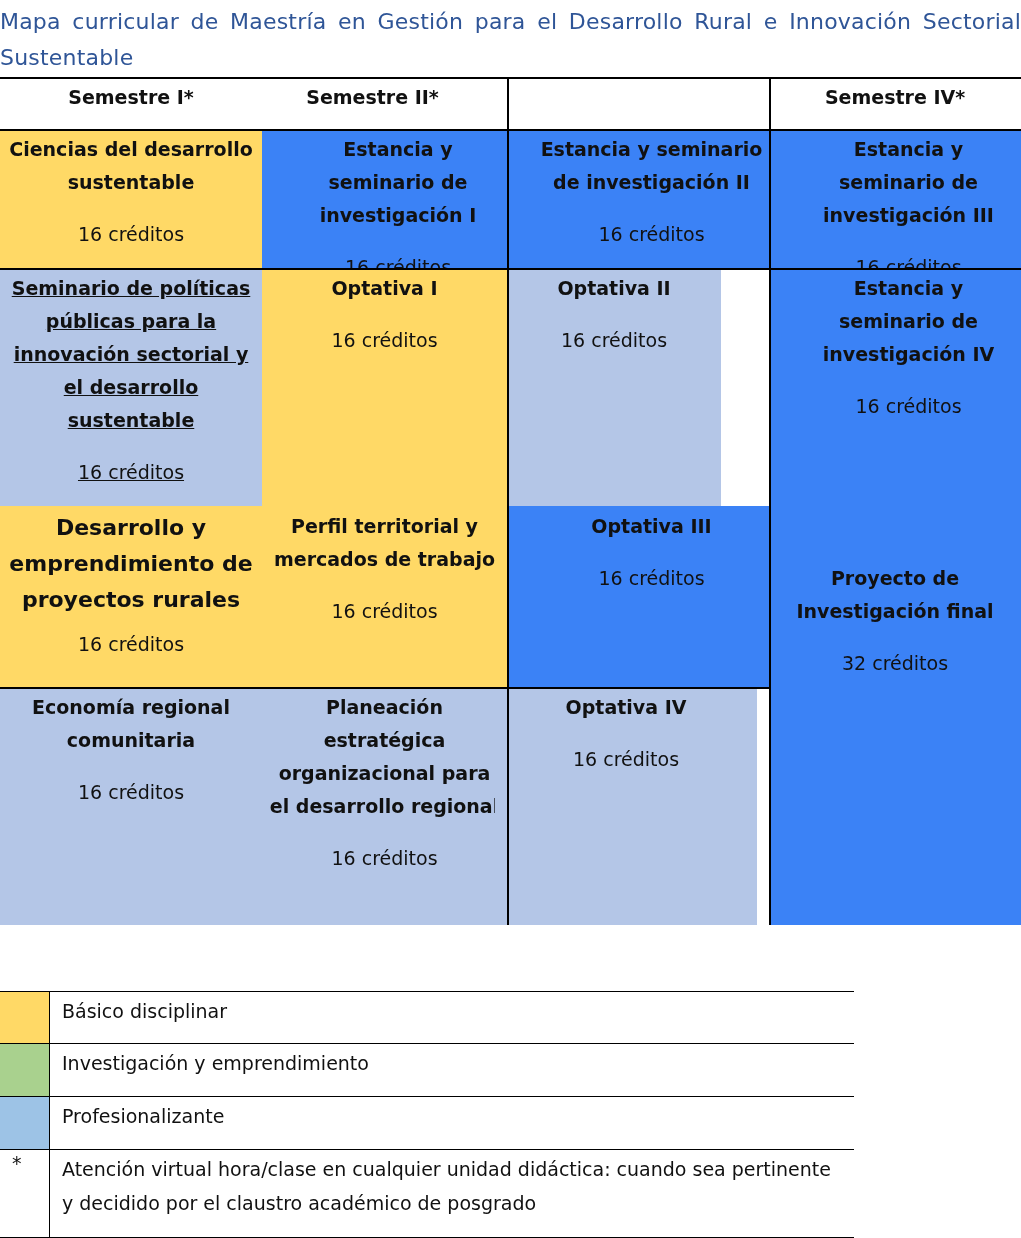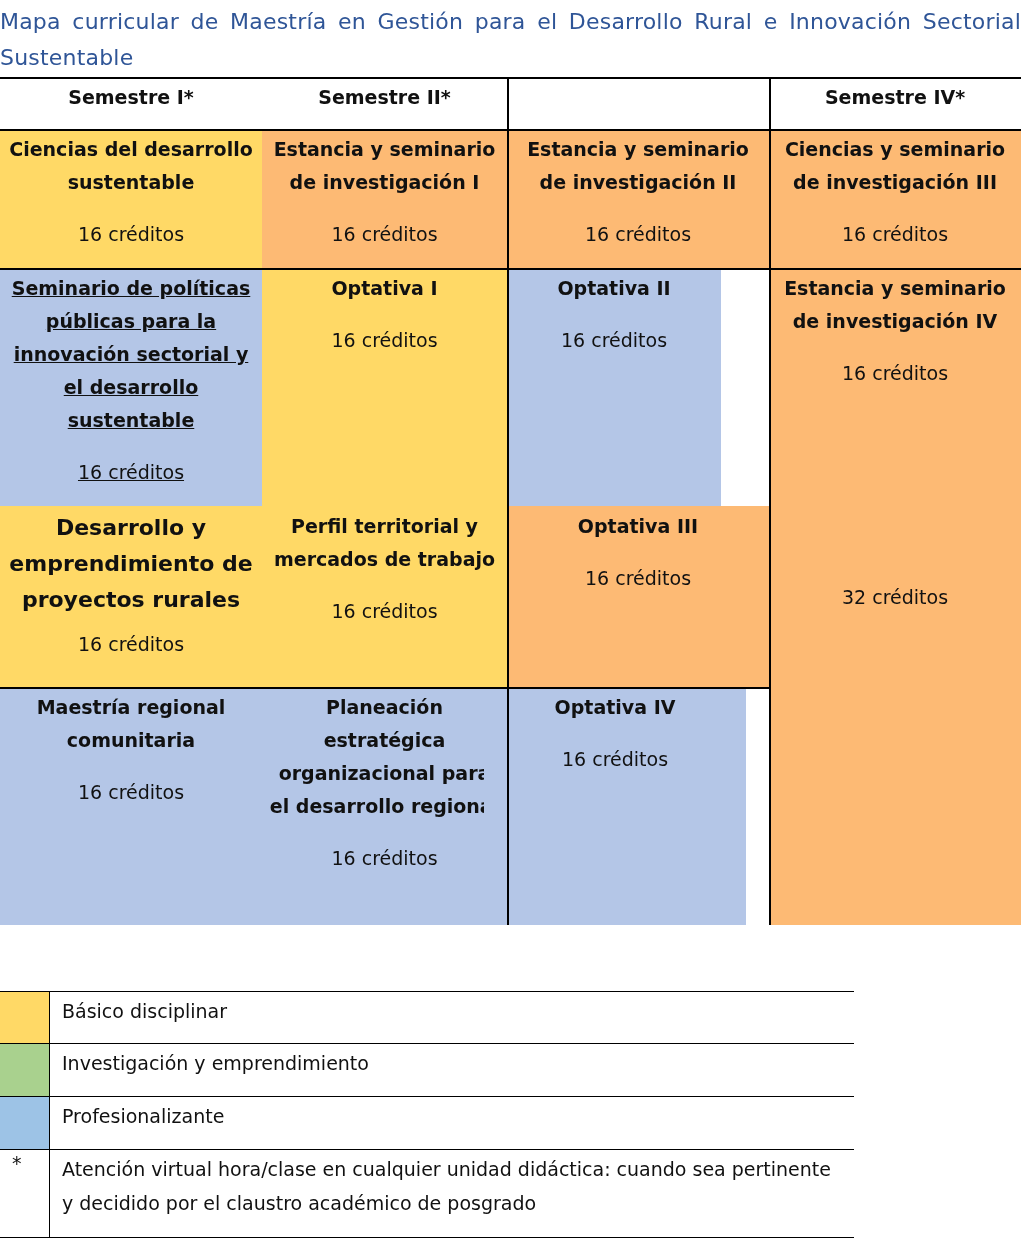--- a/index.html
+++ b/index.html
@@ -8,59 +8,59 @@
   .title { position: absolute; left: 0; top: 4px; width: 1021px; font-size: 22px;
            line-height: 36px; color: #2f5597; text-align: justify; text-align-last: left; letter-spacing: 0.2px; }
   .title .l1 { display: block; text-align: justify; text-align-last: justify; white-space: nowrap; word-spacing: 3px; }
   .grid { position: absolute; left: 0; top: 77px; width: 1021px; height: 848px; }
   .cell { position: absolute; box-sizing: border-box; text-align: center; padding: 4px 6px 0 6px; }
   .name { font-weight: bold; font-size: 19px; line-height: 33px; display: block; }
   .name.big { font-size: 22px; line-height: 36px; }
   .cred { font-size: 19px; line-height: 33px; display: block; margin-top: 19px; }
   .hdr { font-weight: bold; font-size: 19px; line-height: 33px; }
   .yellow { background: #ffd966; }
-  .green  { background: #fdba74; }
+  .green  { background: #3b82f6; padding-left: 33px; }
   .blue   { background: #b4c6e7; }
   .hline { position: absolute; height: 1.5px; background: #000; }
   .vline { position: absolute; width: 1.5px; background: #000; }
   .legend { position: absolute; left: 0; top: 991px; width: 1021px; }
   .lrow { position: absolute; left: 0; width: 854px; box-sizing: border-box; }
   .swatch { position: absolute; left: 0; top: 0; width: 49px; height: 100%; }
   .ltext { position: absolute; left: 62px; top: 2px; font-size: 19px; line-height: 34px; right: 10px; }
   .star { position: absolute; left: 12px; top: 2px; font-size: 19px; }
 </style>
 </head>
 <body>
 
 <div class="title">
   <span class="l1">Mapa curricular de Maestría en Gestión para el Desarrollo Rural e Innovación Sectorial</span>
   <span>Sustentable</span>
 </div>
 
 <div class="grid">
 
   <div class="cell" style="left:0;top:0;width:262px;height:52px;"><span class="hdr">Semestre I*</span></div>
-  <div class="cell" style="left:262px;top:0;width:245px;height:56px;"><span class="hdr">Semestre II*</span></div>
+  <div class="cell" style="left:250px;top:0;width:245px;height:56px;"><span class="hdr">Semestre II*</span></div>
   <div class="cell" style="left:507px;top:0;width:262px;height:52px;margin-top:44px;"><span class="hdr">Semestre III*</span></div>
   <div class="cell" style="left:769px;top:0;width:252px;height:52px;"><span class="hdr">Semestre IV*</span></div>
 
   <div class="cell yellow" style="left:0;top:52px;width:262px;height:139px;">
     <span class="name">Ciencias del desarrollo sustentable</span>
     <span class="cred">16 créditos</span>
   </div>
   <div class="cell blue" style="left:0;top:191px;width:262px;height:238px;text-decoration:underline;">
     <span class="name">Seminario de políticas públicas para la innovación sectorial y el desarrollo sustentable</span>
     <span class="cred">16 créditos</span>
   </div>
   <div class="cell yellow" style="left:0;top:429px;width:262px;height:181px;">
     <span class="name big">Desarrollo y emprendimiento de proyectos rurales</span>
     <span class="cred" style="margin-top:10px;">16 créditos</span>
   </div>
   <div class="cell blue" style="left:0;top:610px;width:262px;height:238px;">
-    <span class="name">Maestría regional comunitaria</span>
+    <span class="name">Economía regional comunitaria</span>
     <span class="cred">16 créditos</span>
   </div>
 
   <div class="cell green" style="left:262px;top:52px;width:245px;height:139px;">
     <span class="name">Estancia y seminario de investigación I</span>
     <span class="cred">16 créditos</span>
   </div>
   <div class="cell yellow" style="left:262px;top:191px;width:245px;height:238px;">
     <span class="name">Optativa I</span>
     <span class="cred">16 créditos</span>
@@ -79,34 +79,35 @@
     <span class="cred">16 créditos</span>
   </div>
   <div class="cell blue" style="left:507px;top:191px;width:214px;height:238px;">
     <span class="name">Optativa II</span>
     <span class="cred">16 créditos</span>
   </div>
   <div class="cell green" style="left:507px;top:429px;width:262px;height:181px;">
     <span class="name">Optativa III</span>
     <span class="cred">16 créditos</span>
   </div>
-  <div class="cell blue" style="left:484px;top:610px;width:262px;height:238px;">
+  <div class="cell blue" style="left:495px;top:610px;width:262px;height:238px;">
     <span class="name">Optativa IV</span>
     <span class="cred">16 créditos</span>
   </div>
 
   <div class="cell green" style="left:769px;top:52px;width:252px;height:139px;">
-    <span class="name">Ciencias y seminario de investigación III</span>
+    <span class="name">Estancia y seminario de investigación III</span>
     <span class="cred">16 créditos</span>
   </div>
   <div class="cell green" style="left:769px;top:191px;width:252px;height:657px;">
     <span class="name">Estancia y seminario de investigación IV</span>
     <span class="cred">16 créditos</span>
   </div>
   <div class="cell" style="left:769px;top:481px;width:252px;height:140px;background:transparent;">
+    <span class="name">Proyecto de Investigación final</span>
     <span class="cred">32 créditos</span>
   </div>
 
   <div class="hline" style="left:0;top:0;width:1021px;"></div>
   <div class="hline" style="left:0;top:52px;width:1021px;"></div>
   <div class="hline" style="left:0;top:191px;width:1021px;"></div>
   <div class="hline" style="left:0;top:610px;width:769px;"></div>
   <div class="vline" style="left:507px;top:0;height:848px;"></div>
   <div class="vline" style="left:769px;top:0;height:848px;"></div>
 </div>

